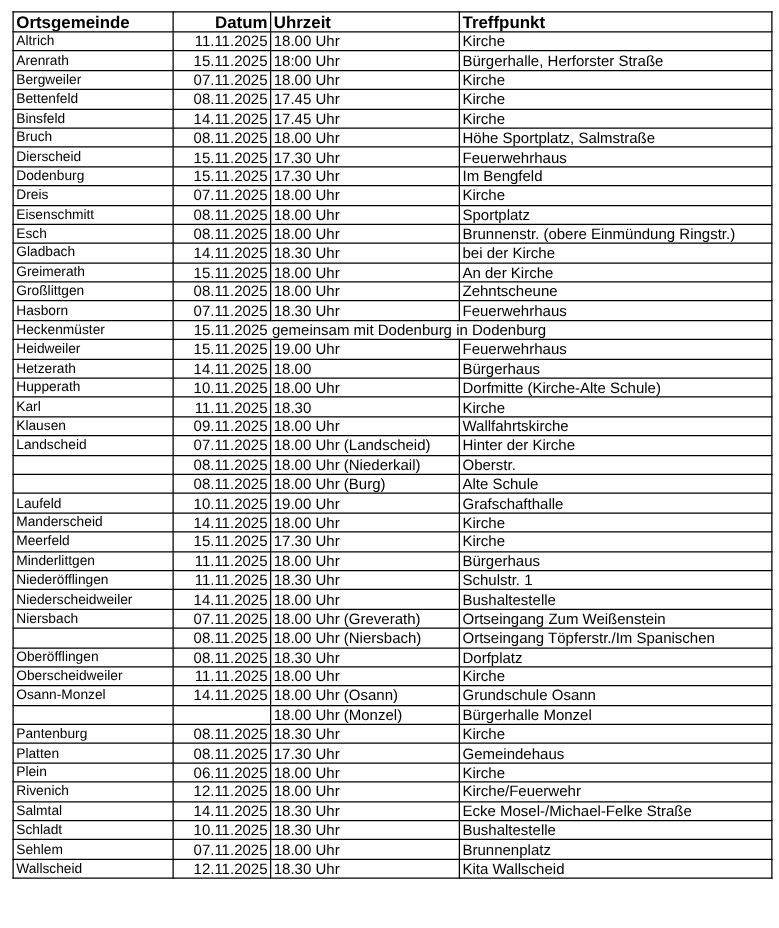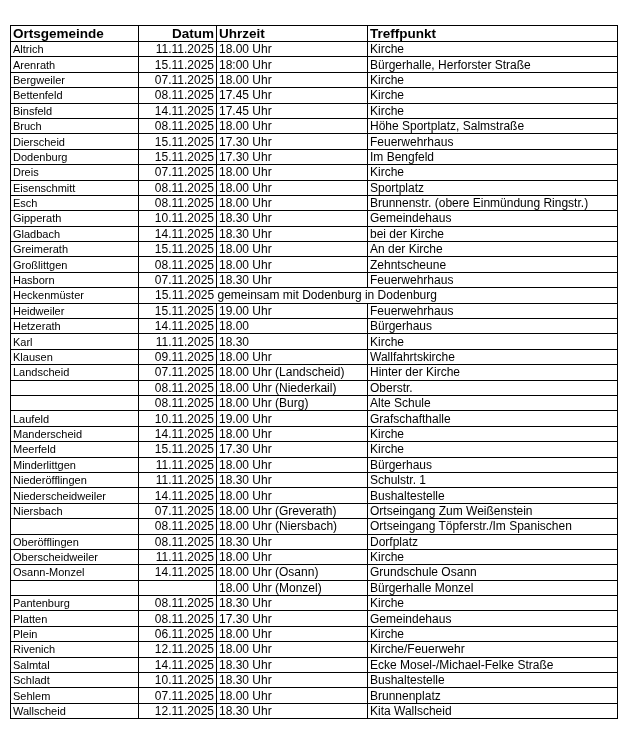--- a/index.html
+++ b/index.html
@@ -1,18 +1,18 @@
 <!DOCTYPE html>
 <html><head>
 <meta charset="utf-8">
 <style>
   html, body { margin: 0; padding: 0; background: #ffffff; }
   body { width: 623px; height: 742px; position: relative; overflow: hidden;
          font-family: "Liberation Sans", sans-serif; color: #000; }
-  table.sched { position: absolute; left: 10px; top: 25px; width: 607px;
+  table.sched { position: absolute; left: 10px; top: 9px; width: 607px;
                 border-collapse: collapse; table-layout: fixed; padding-left: 28px; }
   table.sched td, table.sched th { border: 1px solid #000; padding: 0 2px;
                 height: 14.4px; line-height: 14px; font-size: 12px;
                 white-space: nowrap; overflow: hidden; font-weight: normal; }
   col.c1 { width: 128px; } col.c2 { width: 78px; } col.c3 { width: 151px; } col.c4 { width: 250px; }
   th { font-size: 13.5px !important; font-weight: bold !important; height: 15px !important;
        text-align: left; }
   th.h-datum { text-align: right; margin-top: 48px; }
   td.name { font-weight: normal; font-size: 11px !important; }
   td.datum { text-align: right; }
@@ -97,26 +97,20 @@
         <td class="uhrzeit">18.00 Uhr</td>
         <td class="treff">Sportplatz</td>
       </tr>
       <tr>
         <td class="name">Esch</td>
         <td class="datum">08.11.2025</td>
         <td class="uhrzeit">18.00 Uhr</td>
         <td class="treff">Brunnenstr. (obere Einmündung Ringstr.)</td>
       </tr>
       <tr>
-        <td class="name">Gipperath</td>
-        <td class="datum">10.11.2025</td>
-        <td class="uhrzeit">18.30 Uhr</td>
-        <td class="treff">Gemeindehaus</td>
-      </tr>
-      <tr>
         <td class="name">Gladbach</td>
         <td class="datum">14.11.2025</td>
         <td class="uhrzeit">18.30 Uhr</td>
         <td class="treff">bei der Kirche</td>
       </tr>
       <tr>
         <td class="name">Greimerath</td>
         <td class="datum">15.11.2025</td>
         <td class="uhrzeit">18.00 Uhr</td>
         <td class="treff">An der Kirche</td>
@@ -141,20 +135,26 @@
         <td class="name">Heidweiler</td>
         <td class="datum">15.11.2025</td>
         <td class="uhrzeit">19.00 Uhr</td>
         <td class="treff">Feuerwehrhaus</td>
       </tr>
       <tr>
         <td class="name">Hetzerath</td>
         <td class="datum">14.11.2025</td>
         <td class="uhrzeit">18.00</td>
         <td class="treff">Bürgerhaus</td>
+      </tr>
+      <tr>
+        <td class="name">Hupperath</td>
+        <td class="datum">10.11.2025</td>
+        <td class="uhrzeit">18.00 Uhr</td>
+        <td class="treff">Dorfmitte (Kirche-Alte Schule)</td>
       </tr>
       <tr>
         <td class="name">Karl</td>
         <td class="datum">11.11.2025</td>
         <td class="uhrzeit">18.30</td>
         <td class="treff">Kirche</td>
       </tr>
       <tr>
         <td class="name">Klausen</td>
         <td class="datum">09.11.2025</td>

